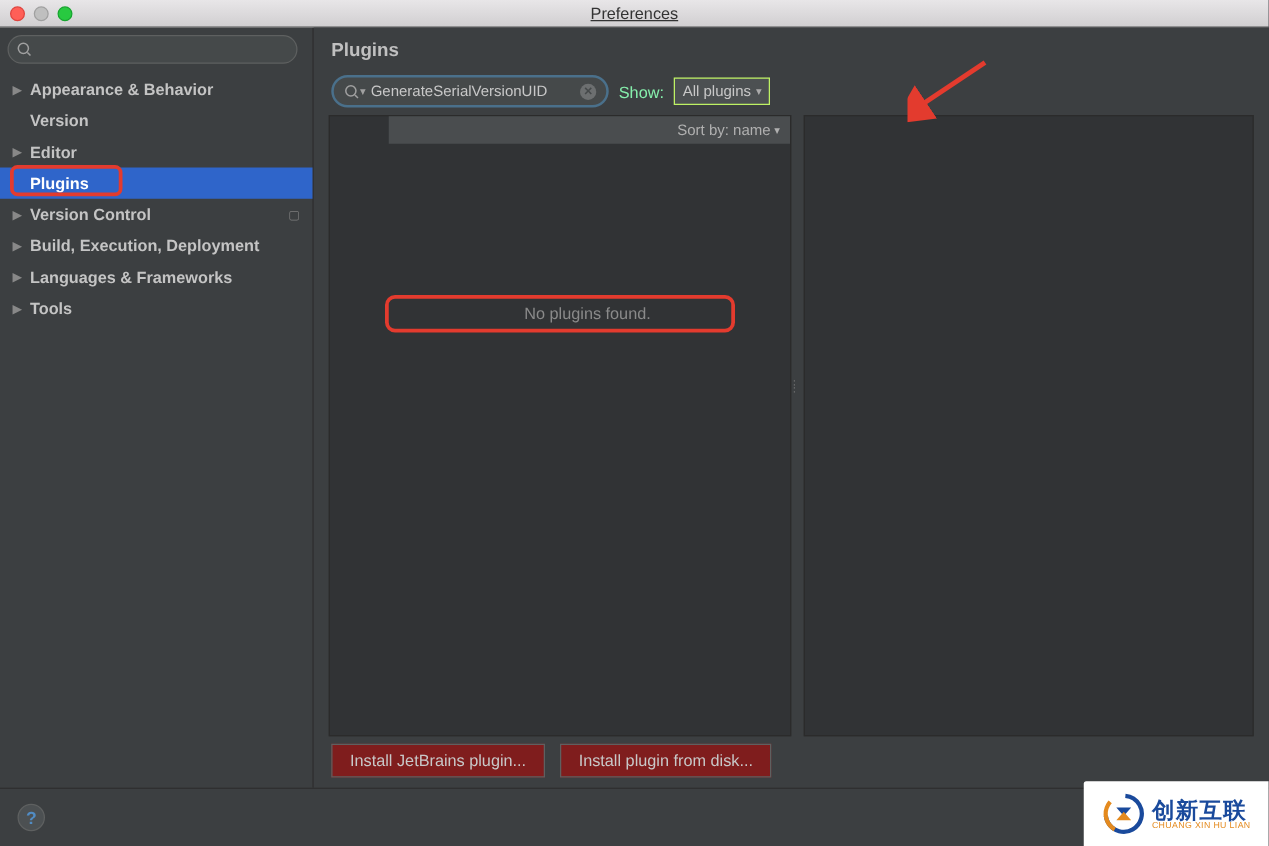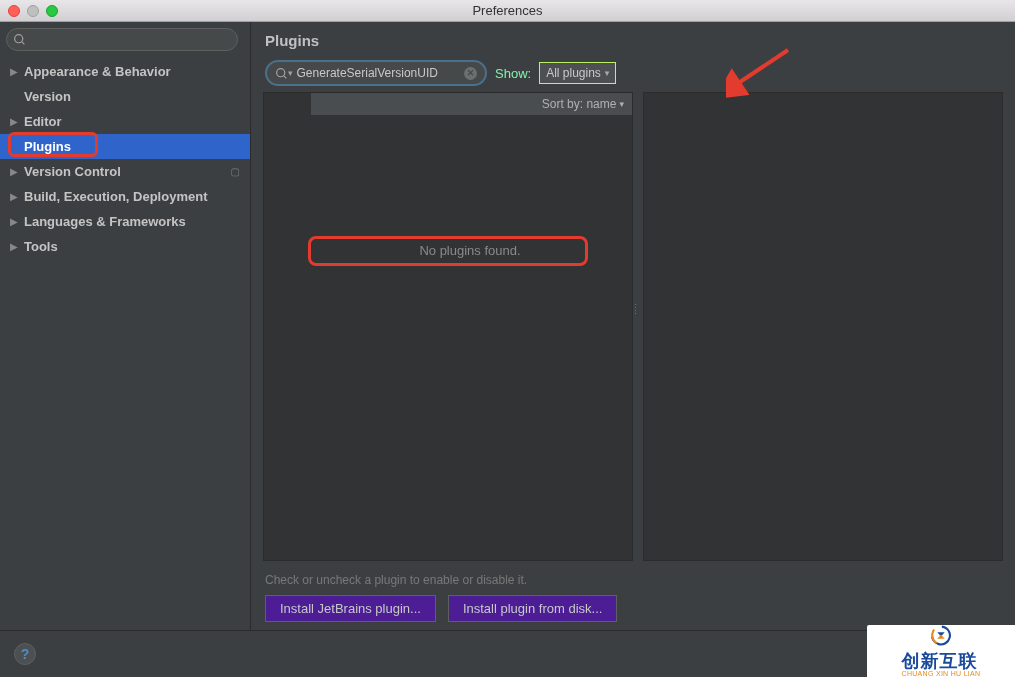--- a/index.html
+++ b/index.html
@@ -37,20 +37,21 @@
     }
     .tl-close { background: #ff5f57; border:1px solid #e0443e;}
     .tl-min { background: #bfbfbf; border:1px solid #a0a0a0;}
     .tl-max { background: #28c940; border:1px solid #16a52e;}
     .titlebar-title {
       position: absolute;
       left: 50%;
       transform: translateX(-50%);
       color: #333;
       font-size: 13px;
+      text-decoration: underline;
     }
     .main-wrap {
       display: flex;
       height: 608px;
     }
     .sidebar {
       width: 251px;
       background: #3c3f41;
       border-right: 1px solid #2b2b2b;
     }
@@ -273,21 +274,21 @@
       font-size: 12px;
       padding: 6px 14px 8px 14px;
     }
     .bottom-buttons {
       display: flex;
       gap: 12px;
       padding: 0 14px 8px 14px;
     }
     .btn {
       height: 27px;
-      background: #4c1d95;
+      background: #7f1d1d;
       border: 1px solid #5e6060;
       color: #c8c8c8;
       font-size: 13px;
       padding: 0 14px;
       display: flex;
       align-items: center;
       cursor: pointer;
     }
     .footer {
       height: 47px;
@@ -328,21 +329,20 @@
       bottom: 0;
       width: 148px;
       height: 52px;
       background: #fff;
       display: flex;
       align-items: center;
       justify-content: center;
       gap: 6px;
       z-index: 50;
       border-top-left-radius:2px;
-      flex-direction:column;
     }
     .watermark .wm-logo {
       width: 34px;
       height: 34px;
     }
     .watermark .wm-text {
       display: flex;
       flex-direction: column;
       line-height:1;
     }
@@ -456,21 +456,20 @@
         </div>
         <div class="empty-highlight"></div>
         <div class="empty-msg">
           <span class="np">No plugins found.</span>
         </div>
         <div class="resize-dots">·<br>·<br>·<br>·</div>
       </div>
       <div class="detail-panel"></div>
     </div>
 
-    <div class="instr-text">Check or uncheck a plugin to enable or disable it.</div>
 
     <div class="bottom-buttons">
       <div class="btn">
           <span>Install JetBrains plugin...</span>
         </div>
       <div class="btn">
           <span>Install plugin from disk...</span>
         </div>
     </div>
   </div>

